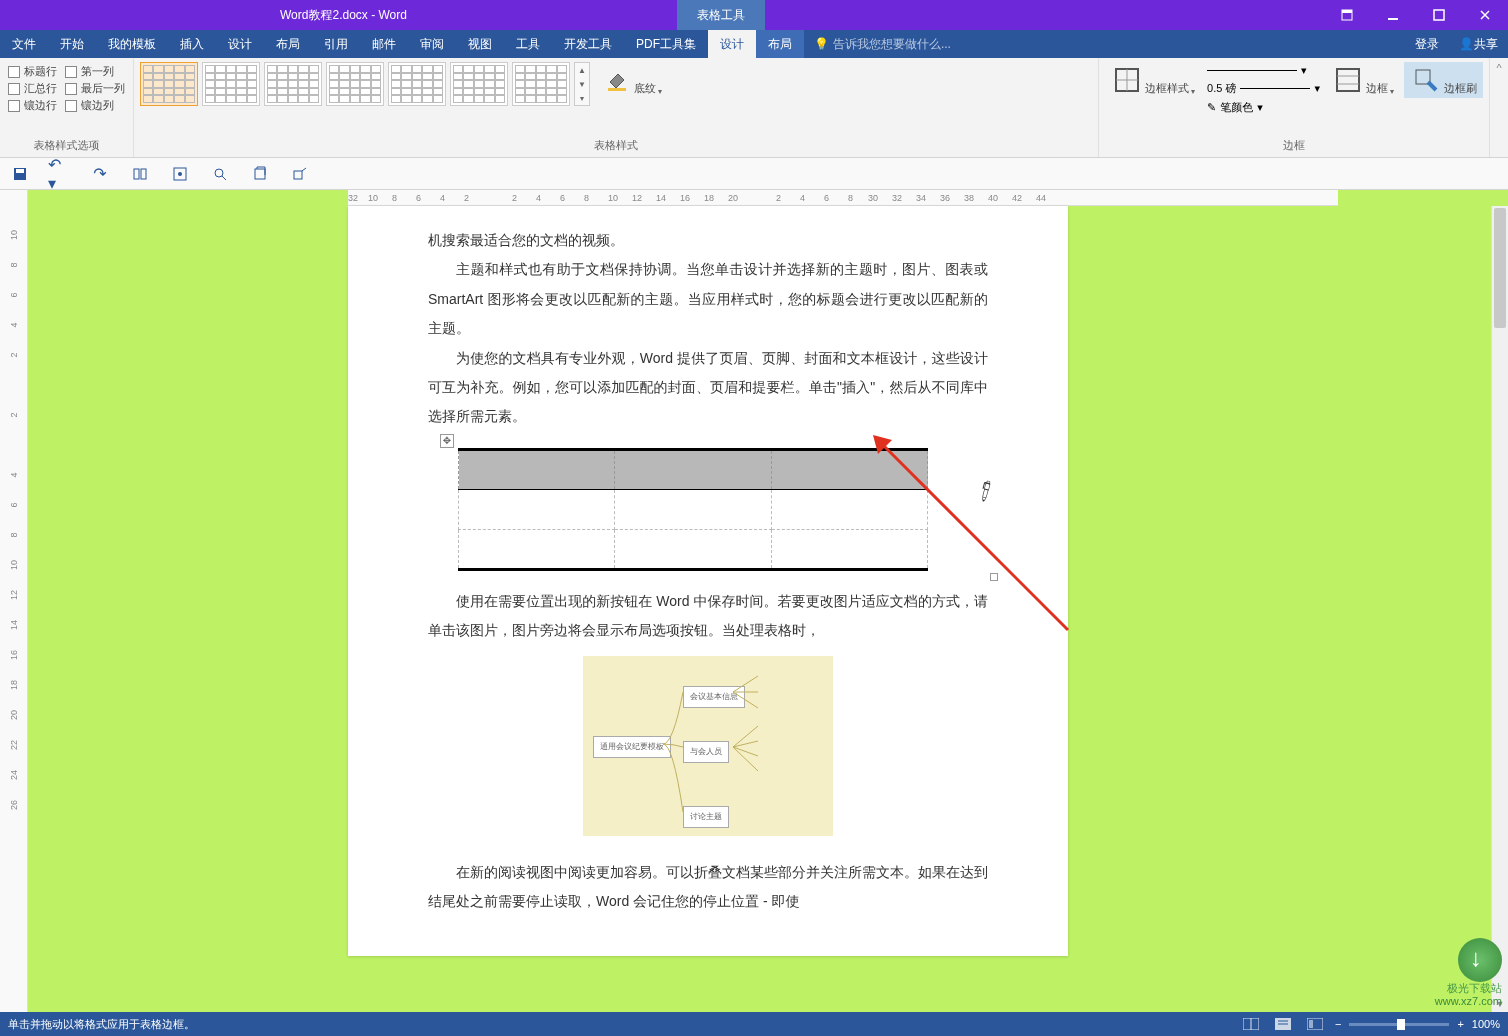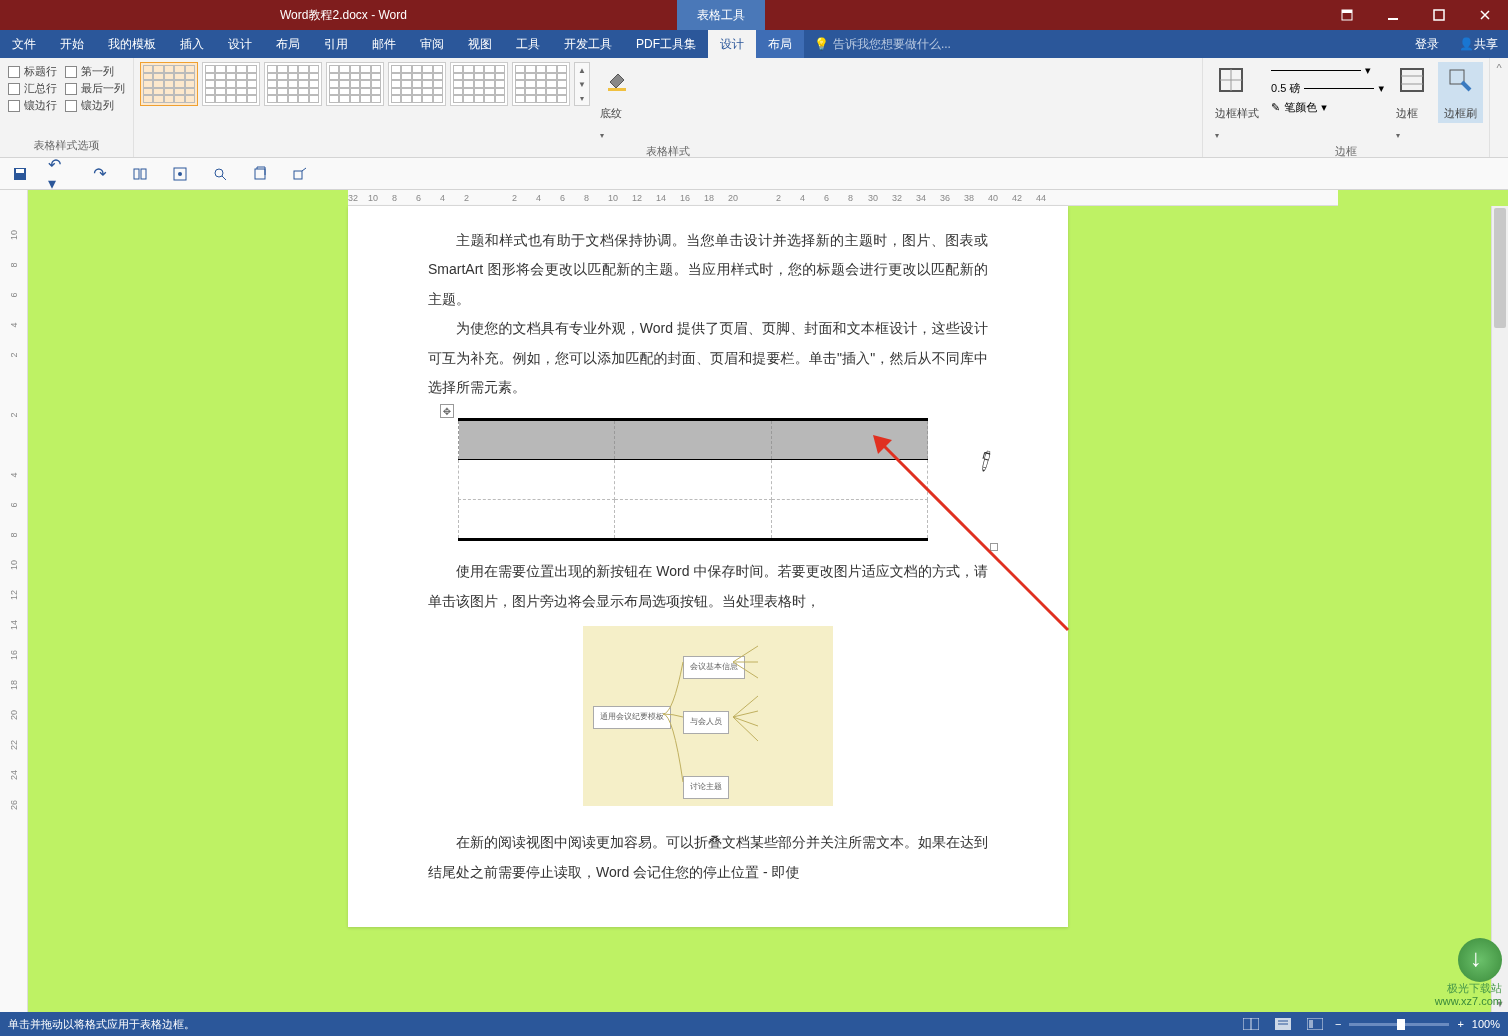--- a/index.html
+++ b/index.html
@@ -1,19 +1,19 @@
 <!DOCTYPE html>
 <html><head>
 <meta charset="utf-8">
 <style>
 * { margin: 0; padding: 0; box-sizing: border-box; font-family: "Microsoft YaHei", sans-serif; }
 body { background: #e6e6e6; overflow: hidden; width: 1508px; height: 1036px; position: relative; }
 
 
-.titlebar { height: 30px; background: #7f1d1d; color: #fff; display: flex; align-items: center; font-size: 12px; }
+.titlebar { height: 30px; background: #6d28d9; color: #fff; display: flex; align-items: center; font-size: 12px; }
 .titlebar .spacer { flex: 1; }
 .titlebar .doctitle { padding-left: 280px; }
 .titlebar .tool-tab { background: #4a78b8; padding: 0 20px; height: 30px; display: flex; align-items: center; margin-left: 270px; }
 .winbtn { width: 46px; height: 30px; display: flex; align-items: center; justify-content: center; cursor: pointer; }
 .winbtn svg { fill: #fff; }
 
 
 .menubar { height: 28px; background: #2b579a; color: #fff; display: flex; align-items: center; font-size: 12px; }
 .menubar .mitem { padding: 0 12px; height: 28px; display: flex; align-items: center; cursor: pointer; }
 .menubar .mitem.active { background: #f3f3f3; color: #2b579a; }
@@ -36,21 +36,21 @@
 
 .gallery { display: flex; gap: 4px; align-items: center; }
 .tstyle { width: 58px; height: 44px; border: 1px solid #ccc; background: #fff; cursor: pointer; position: relative; padding: 2px; }
 .tstyle.sel { border: 1px solid #f0a030; background: #fde8cc; }
 .tstyle .mini { width: 100%; height: 100%; display: grid; grid-template-columns: repeat(5,1fr); grid-template-rows: repeat(5,1fr); }
 .tstyle .mini div { border: 0.5px solid #bbb; }
 .gallery-more { width: 16px; height: 44px; border: 1px solid #ccc; display: flex; flex-direction: column; justify-content: space-around; align-items: center; cursor: pointer; background:#f8f8f8; }
 .gallery-more span { font-size: 8px; color: #666; }
 
 
-.rbtn { display: flex; flex-direction: column; align-items: flex-start; padding: 2px 6px; cursor: pointer; gap: 10px; min-width: 40px; }
+.rbtn { display: flex; flex-direction: row; align-items: flex-end; padding: 2px 6px; cursor: pointer; gap: 2px; min-width: 40px; }
 .rbtn .icon { width: 32px; height: 32px; display: flex; align-items: center; justify-content: center; }
 .rbtn .txt { font-size: 11px; color: #444; white-space: nowrap; }
 .rbtn .dd { font-size: 8px; color: #666; }
 
 
 .bctrl { display: flex; flex-direction: column; gap: 4px; padding: 2px; font-size: 11px; }
 .bline { display: flex; align-items: center; gap: 4px; }
 .bline .linesample { width: 70px; height: 1px; background: #000; }
 
 
@@ -570,20 +570,21 @@
       <span style="left:520px">30</span>
       <span style="left:544px">32</span>
       <span style="left:568px">34</span>
       <span style="left:592px">36</span>
       <span style="left:616px">38</span>
       <span style="left:640px">40</span>
       <span style="left:664px">42</span>
       <span style="left:688px">44</span>
     </div>
     <div class="page">
+      <p>机搜索最适合您的文档的视频。</p>
       <p class="indent">主题和样式也有助于文档保持协调。当您单击设计并选择新的主题时，图片、图表或 SmartArt 图形将会更改以匹配新的主题。当应用样式时，您的标题会进行更改以匹配新的主题。</p>
       <p class="indent">为使您的文档具有专业外观，Word 提供了页眉、页脚、封面和文本框设计，这些设计可互为补充。例如，您可以添加匹配的封面、页眉和提要栏。单击"插入"，然后从不同库中选择所需元素。</p>
 
       <div class="doctable-wrap">
         <div class="table-handle">✥</div>
         <table class="doctable">
           <tbody>
               <tr>
                 <td></td>
                 <td></td>

